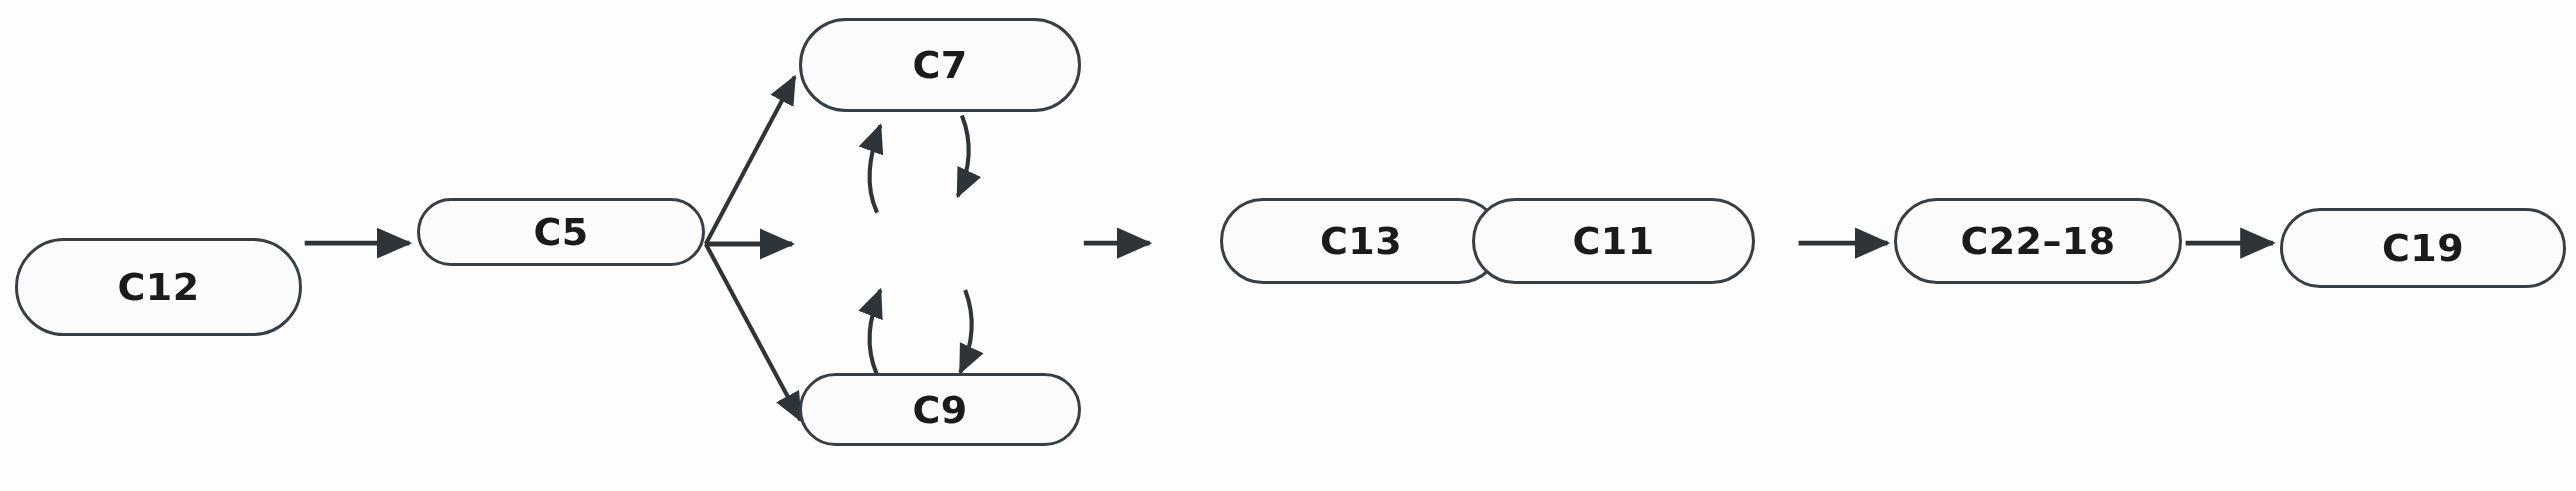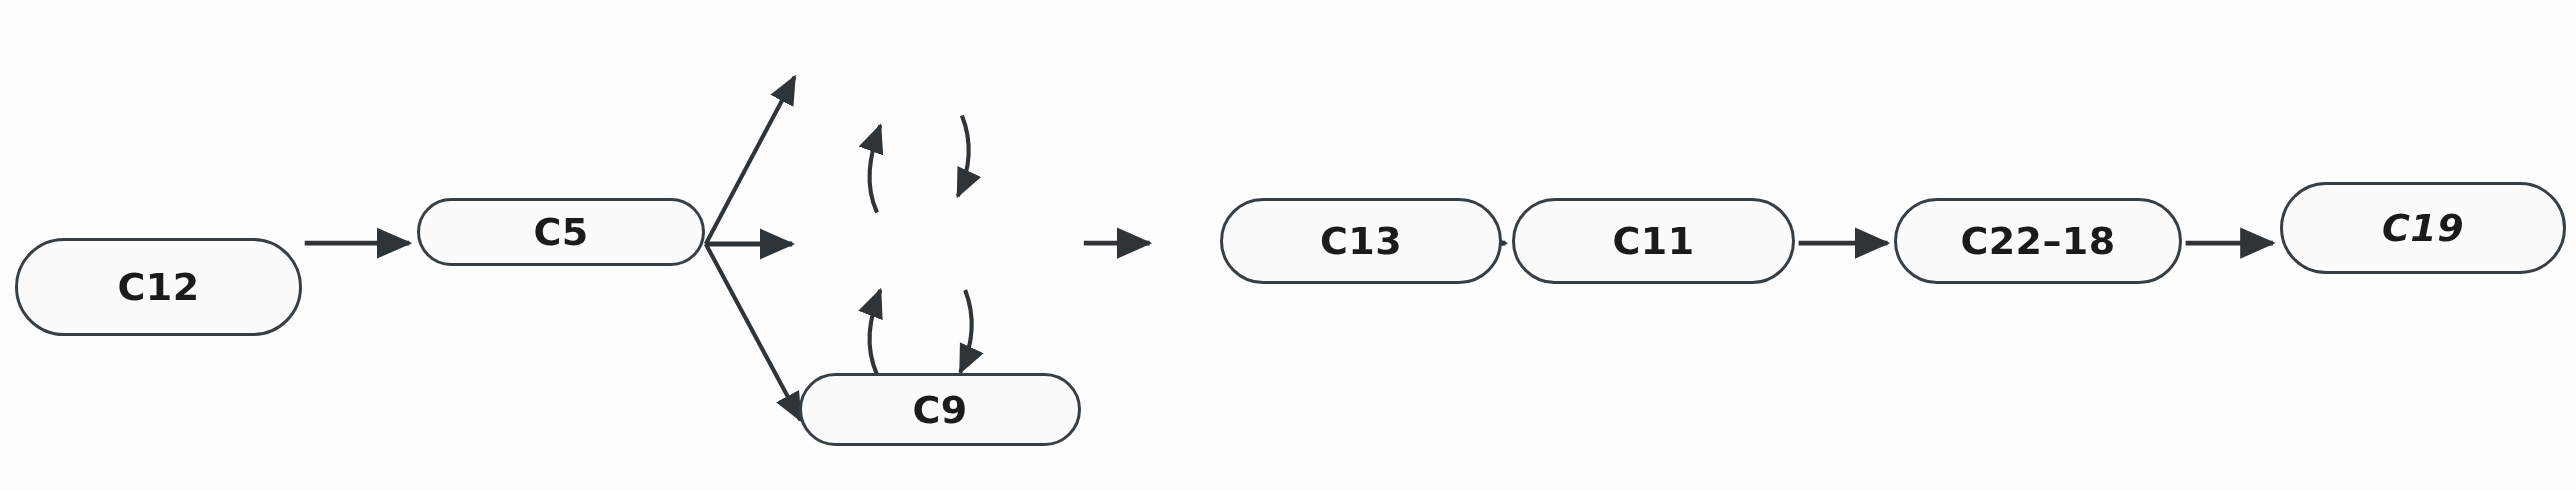--- a/index.html
+++ b/index.html
@@ -79,30 +79,33 @@
 
     <line x1="2654" y1="295" x2="2760" y2="295" stroke="#2f3438" stroke-width="6" marker-end="url(#ah)"></line>
   </svg>
 
   <div class="node" style="left: 15px; top: 198px; width: 287px; height: 98px; margin-top: 40px;">
     <span class="node-label">C12</span>
   </div>
   <div class="node" style="left: 417px; top: 198px; width: 288px; height: 68px;">
     <span class="node-label">C5</span>
   </div>
+  <div class="node" style="left: 799px; top: 18px; width: 282px; height: 94px;">
+    <span class="node-label">C7</span>
+  </div>
   <div class="node" style="left: 799px; top: 373px; width: 282px; height: 73px; align-items: center;">
     <span class="node-label">C9</span>
   </div>
   <div class="node" style="left: 1220px; top: 198px; width: 282px; height: 86px;">
     <span class="node-label">C13</span>
   </div>
-  <div class="node" style="left: 1512px; top: 198px; width: 283px; height: 86px;">
+  <div class="node" style="left: 1472px; top: 198px; width: 283px; height: 86px;">
     <span class="node-label">C11</span>
   </div>
   <div class="node" style="left: 1894px; top: 198px; width: 288px; height: 86px;">
     <span class="node-label">C22–18</span>
   </div>
-  <div class="node" style="left: 2280px; top: 182px; width: 286px; height: 92px; font-style: italic;">
+  <div class="node" style="left: 2280px; top: 208px; width: 286px; height: 80px;">
     <span class="node-label">C19</span>
   </div>
 
 </div>
 
 
 </body></html>

